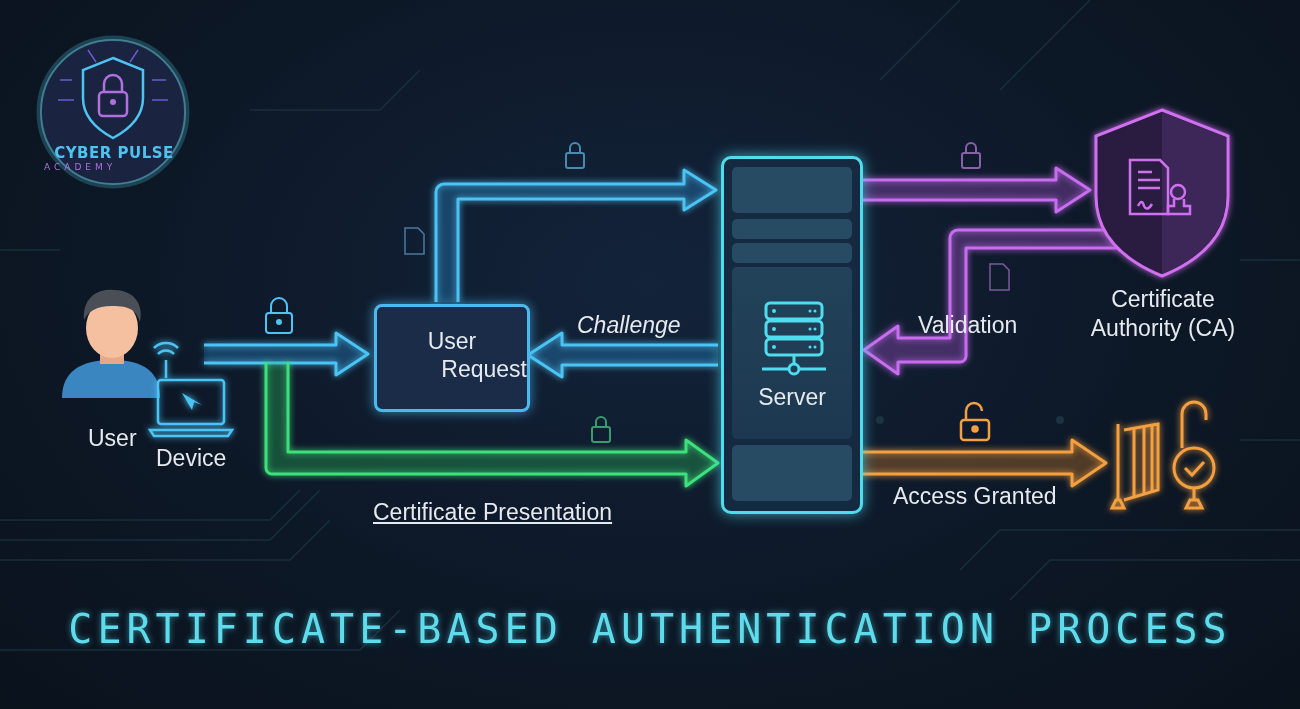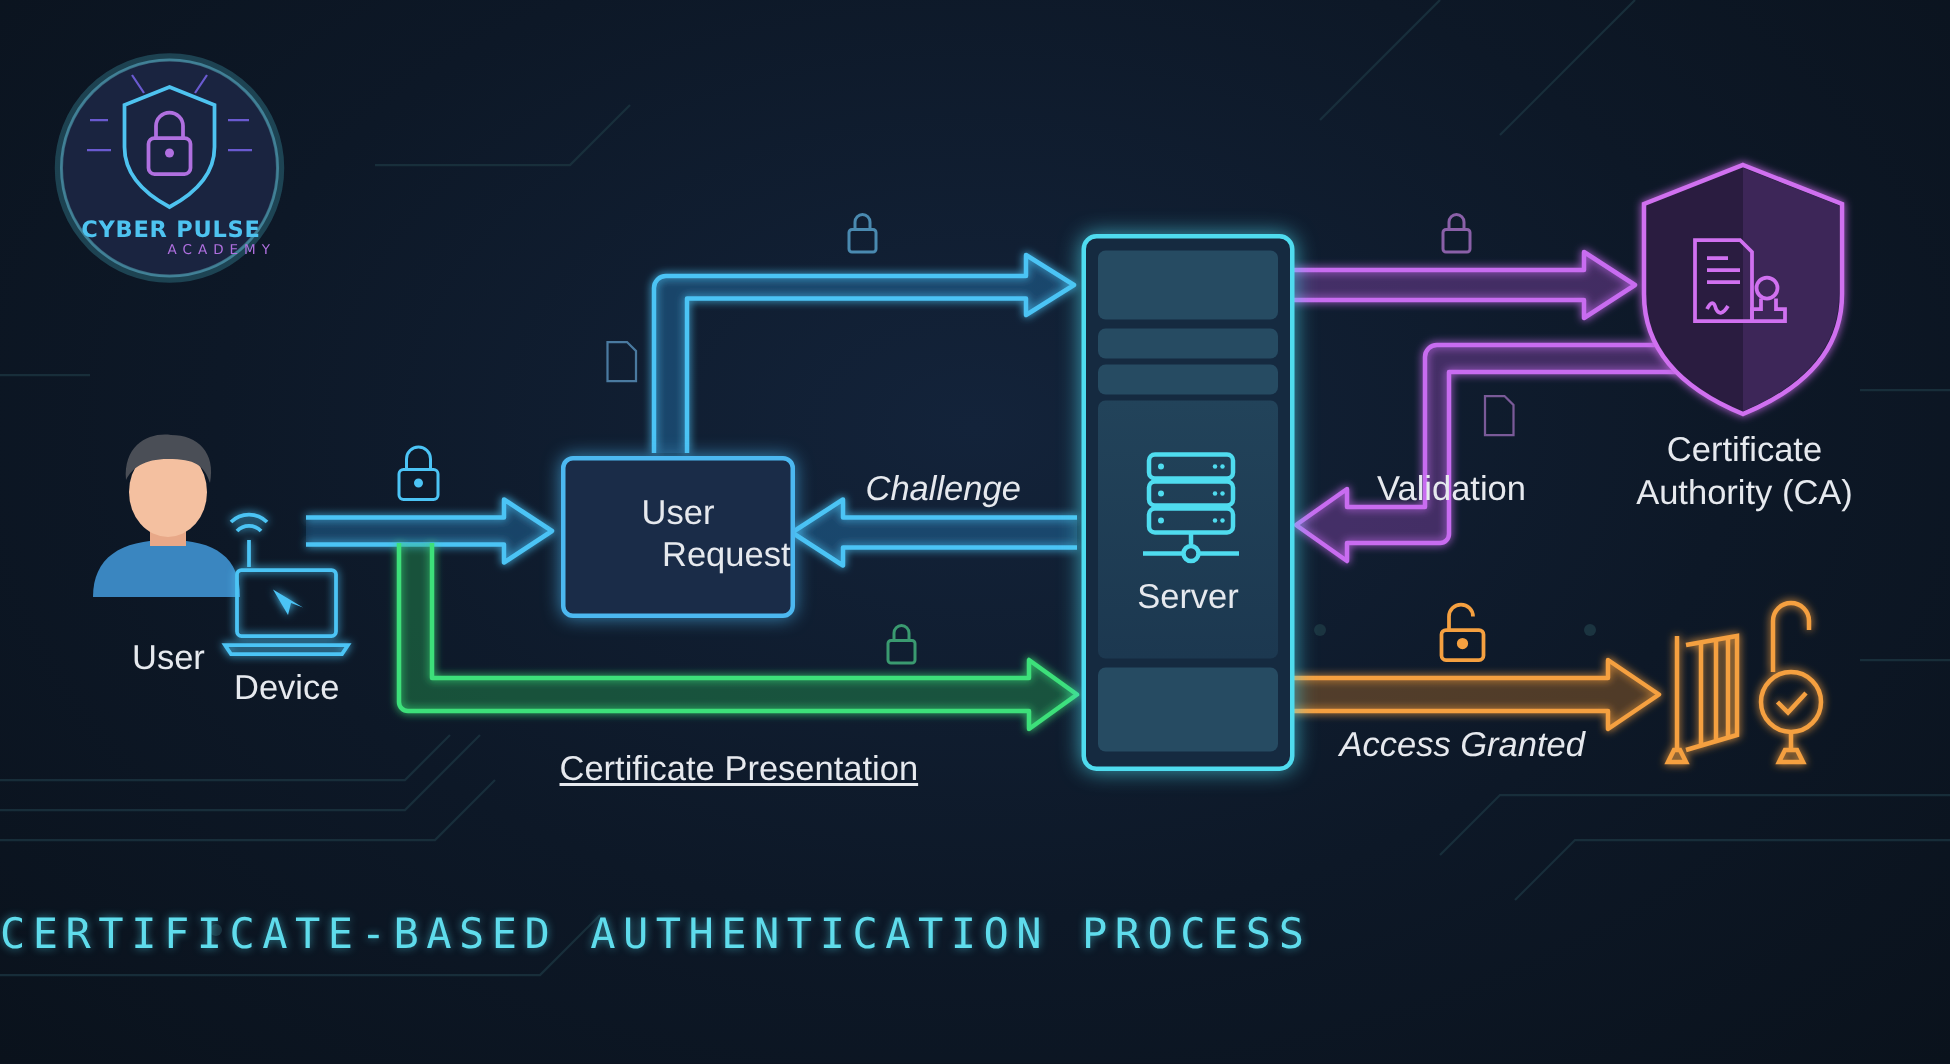--- a/index.html
+++ b/index.html
@@ -1,22 +1,22 @@
 <!DOCTYPE html>
 <html><head>
 <meta charset="utf-8">
 <style>
   html,body{margin:0;padding:0;}
   body{width:1300px;height:709px;overflow:hidden;background:#0c1520;font-family:"Liberation Sans",sans-serif;}
   .stage{position:relative;width:1300px;height:709px;background:radial-gradient(ellipse at 50% 40%,#13233a 0%,#0d1827 55%,#0a121c 100%);overflow:hidden;}
   svg.layer{position:absolute;left:0;top:0;}
   .label{position:absolute;color:#e6e9ee;font-size:23px;line-height:1.1;text-align:center;white-space:nowrap;}
-  .title{position:absolute;left:0;width:1300px;top:606px;text-align:left;font-family:"DejaVu Sans Mono",monospace;font-size:28px;letter-spacing:5px;color:#5fdcec;text-shadow:0 0 6px rgba(80,220,240,.6);}
+  .title{position:absolute;left:0;width:1300px;top:606px;text-align:center;font-family:"DejaVu Sans Mono",monospace;font-size:40px;letter-spacing:5px;color:#5fdcec;text-shadow:0 0 6px rgba(80,220,240,.6);}
   .logo-text1{position:absolute;left:44px;top:144px;width:140px;text-align:center;font-family:"DejaVu Sans",sans-serif;font-weight:bold;font-size:15px;color:#4ec3f0;letter-spacing:.5px;}
-  .logo-text2{position:absolute;left:44px;top:162px;width:140px;text-align:right;font-family:"DejaVu Sans",sans-serif;font-size:9px;color:#b070e0;letter-spacing:4px;}
+  .logo-text2{position:absolute;left:44px;top:162px;width:140px;text-align:left;font-family:"DejaVu Sans",sans-serif;font-size:9px;color:#b070e0;letter-spacing:4px;}
   .box-user-request{position:absolute;left:374px;top:304px;width:150px;height:102px;border:3px solid #4cb8f0;border-radius:8px;background:#1a2c48;box-shadow:0 0 12px rgba(76,184,240,.7);}
   .server{position:absolute;left:721px;top:156px;width:136px;height:352px;border:3px solid #4fdcef;border-radius:10px;background:#152a40;box-shadow:0 0 14px rgba(79,220,239,.7);}
   .slot{position:absolute;left:8px;width:120px;background:#264b62;border-radius:5px;}
 </style>
 </head>
 <body>
 
 <div class="stage">
 
   <svg class="layer" width="1300" height="709">
@@ -200,16 +200,16 @@
       <path d="M1182 448 V414 a12 12 0 0 1 24 0 V420"></path>
       <circle cx="1194" cy="468" r="20"></circle>
       <path d="M1185 468 L1192 475 L1204 462"></path>
       <path d="M1194 488 V500 M1186 508 H1202 L1198 500 H1190 Z"></path>
     </g>
   </svg>
 
   <div class="label" style="left:577px;top:313px;font-style:italic;">Challenge</div>
   <div class="label" style="left:373px;top:500px;text-decoration:underline;">Certificate Presentation</div>
   <div class="label" style="left:918px;top:313px;">Validation</div>
-  <div class="label" style="left:893px;top:484px;font-style:italic;">Access Granted</div>
+  <div class="label" style="left:893px;top:484px;">Access Granted</div>
 
   <div class="title">CERTIFICATE-BASED AUTHENTICATION PROCESS</div>
 </div>
 
 </body></html>

